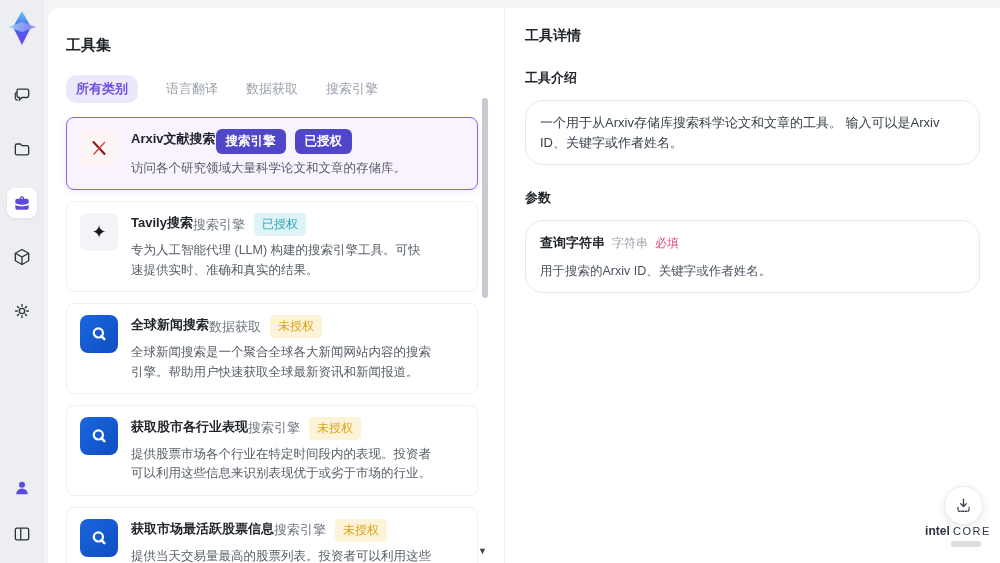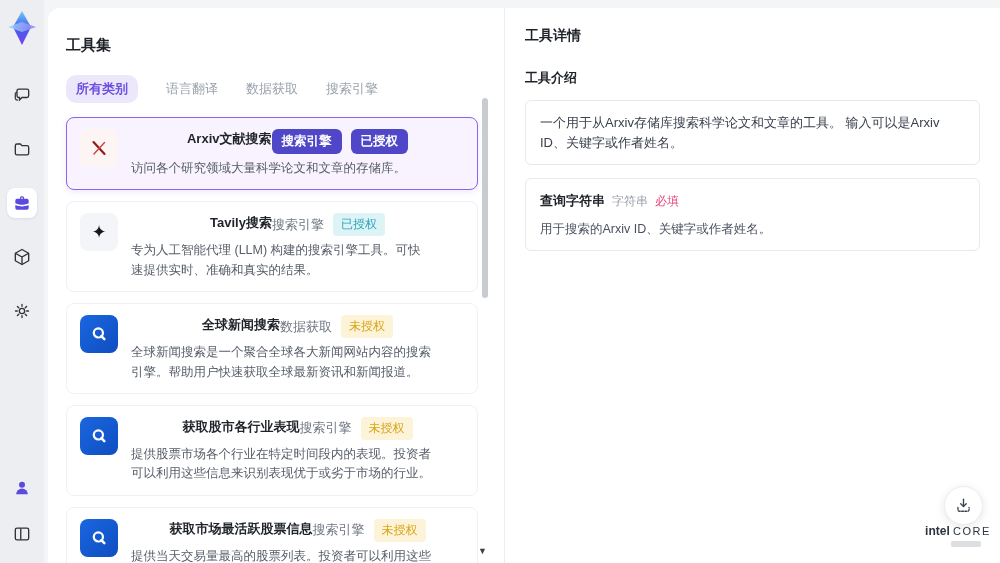--- a/index.html
+++ b/index.html
@@ -41,21 +41,21 @@
   .tool-card.selected {
     background:#f8f3fe; border:1.5px solid #8b63f0;
     box-shadow:0 2px 6px rgba(120,80,230,.12);
   }
   .tool-icon { flex:0 0 38px; width:38px; height:38px; border-radius:8px; display:flex; align-items:center; justify-content:center; }
   .tool-icon svg { width:22px; height:22px; }
   .tool-icon.arxiv { background:#fdf5f4; }
   .tool-icon.tavily { background:#f4f5f8; font-size:18px; color:#16181c; }
   .tool-icon.bluenews { background:linear-gradient(135deg,#1a66e0,#0f4ec0); }
   .tool-body { flex:1; min-width:0; }
-  .tool-top { display:flex; justify-content:center; align-items:flex-start; }
+  .tool-top { display:flex; justify-content:flex-start; align-items:flex-start; }
   .tool-name { font-size:13px; font-weight:bold; color:#1f2329; padding-top:1px; }
   .tool-badges { display:flex; align-items:center; gap:9px; flex-shrink:0; }
   .btn-badge {
     background:#4f46c8; color:#ffffff; font-size:12.5px; font-weight:bold;
     padding:4px 10px; border-radius:6px; white-space:nowrap;
   }
   .cat-label { font-size:13px; color:#6f7682; white-space:nowrap; }
   .pill { font-size:12px; padding:3px 8px; border-radius:4px; white-space:nowrap; }
   .pill--cyan { background:#def3f6; color:#2da7b8; }
   .pill--amber { background:#fcf3d9; color:#d9a516; }
@@ -63,21 +63,21 @@
   
   .list-scrollbar { position:absolute; left:434px; top:80px; width:6px; height:200px; background:#c8cbd0; border-radius:3px; }
   .list-scroll-caret { position:absolute; left:430px; top:528px; font-size:9px; color:#3c4047; }
   
   .v-divider { position:absolute; left:456px; top:0; width:1px; height:555px; background:#ededf1; }
   
   .detail-col { position:absolute; left:457px; top:0; width:495px; height:555px; padding:19px 20px 0 20px; }
   .detail-title { font-size:14px; font-weight:bold; }
   .section-h { font-size:13px; font-weight:bold; margin-top:24px; }
   .info-box {
-    margin-top:13px; border:1px solid #e7e9ee; border-radius:6px;
+    margin-top:13px; border:1px solid #e7e9ee; border-radius:18px;
     background:#fff; padding:12px 14px; font-size:13px; color:#3a414d; line-height:1.5;
   }
   .param-line { display:flex; align-items:baseline; gap:7px; }
   .param-name { font-size:13px; font-weight:bold; color:#1f2329; }
   .param-type { font-size:12px; color:#949aa5;text-align:right; }
   .param-required { font-size:12px; color:#e8467c; }
   .param-desc { margin-top:9px; font-size:12.5px; color:#4a5160; }
   
   .fab {
     position:absolute; left:944px; top:486px; width:39px; height:39px; border-radius:50%;
@@ -270,20 +270,21 @@
   </div>
 
   <div class="v-divider"></div>
 
   <div class="detail-col">
     <div class="detail-title">工具详情</div>
 
     <div class="section-h">工具介绍</div>
     <div class="info-box">一个用于从Arxiv存储库搜索科学论文和文章的工具。 输入可以是Arxiv ID、关键字或作者姓名。</div>
 
+    <div class="section-h">参数</div>
     <div class="info-box">
       <div class="param-line">
         <span class="param-name">查询字符串</span>
         <span class="param-type">字符串</span>
         <span class="param-required">必填</span>
       </div>
       <div class="param-desc">用于搜索的Arxiv ID、关键字或作者姓名。</div>
     </div>
   </div>
 </div>

